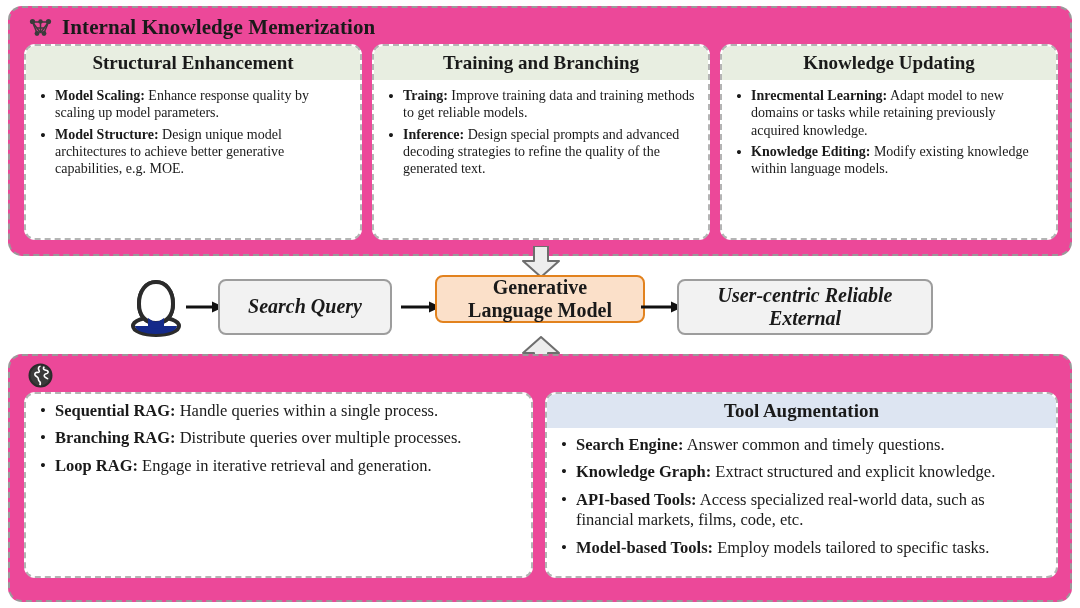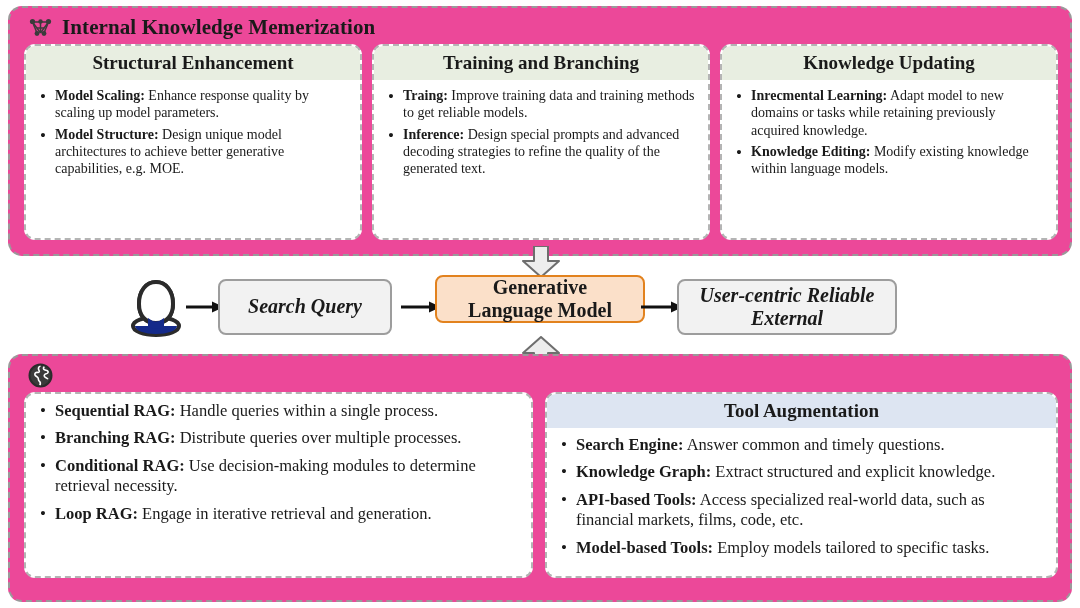--- a/index.html
+++ b/index.html
@@ -145,21 +145,21 @@
     font-size: 20px;
   }
   .orange-box {
     background: #fbe0c9;
     border: 2px solid #e2821e;
     font-weight: bold;
     font-size: 20px;
   }
   #box-search-query   { left: 218px; top: 21px; width: 174px; height: 56px; }
   #box-generative     { left: 435px; top: 17px; width: 210px; height: 48px; }
-  #box-response       { left: 677px; top: 21px; width: 220px; height: 56px; }
+  #box-response       { left: 677px; top: 21px; width: 256px; height: 56px; }
 
   #user-avatar {
     position: absolute;
     left: 128px;
     top: 16px;
     width: 56px;
     height: 64px;
   }
 
   .flow-arrow { position: absolute; }
@@ -311,21 +311,20 @@
     </span>
   </div>
 
   <div class="cards-row" id="external-cards">
 
     <div class="card" id="card-retrieval">
       <div class="card-body">
         <ul class="bullets">
           <li><span class="term">Sequential RAG:</span><span> Handle queries within a single process.</span></li>
           <li><span class="term">Branching RAG:</span><span> Distribute queries over multiple processes.</span></li>
-          <li><span class="term">Conditional RAG:</span><span> Use decision-making modules to determine retrieval necessity.</span></li>
           <li><span class="term">Loop RAG:</span><span> Engage in iterative retrieval and generation.</span></li>
         </ul>
       </div>
     </div>
 
     <div class="card" id="card-tool">
       <div class="card-head blue-head">Tool Augmentation</div>
       <div class="card-body">
         <ul class="bullets">
           <li><span class="term">Search Engine:</span><span> Answer common and timely questions.</span></li>

